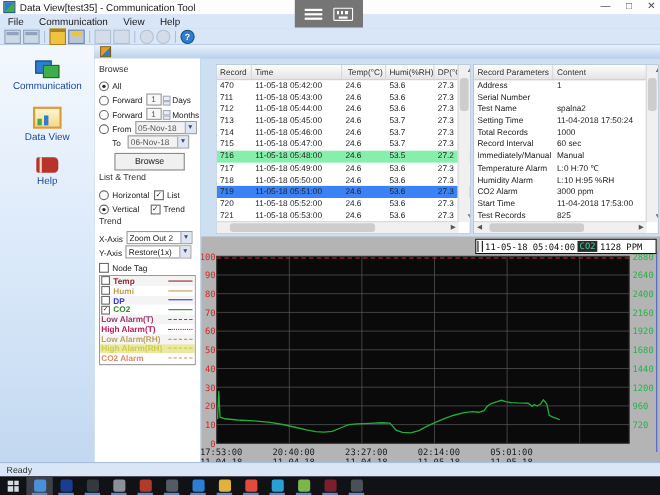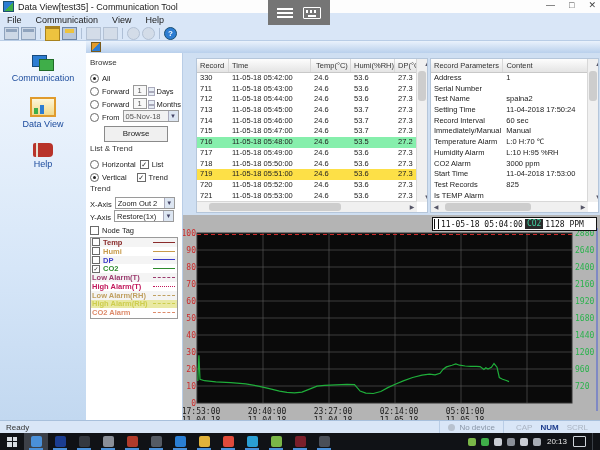--- a/index.html
+++ b/index.html
@@ -208,20 +208,27 @@
         <span>Months</span>
       </div>
       <div class="ctl-row">
         <span class="radio"></span>
         <span>From</span>
         <span class="combo" style="width:52px">
           <span>05-Nov-18</span>
           <span class="arr">▼</span>
         </span>
       </div>
+      <div class="ctl-row" style="padding-left:12px">
+        <span>To</span>
+        <span class="combo" style="width:52px;margin-left:6px">
+          <span>06-Nov-18</span>
+          <span class="arr">▼</span>
+        </span>
+      </div>
       <div class="btn-browse">Browse</div>
       <div class="grp">List &amp; Trend</div>
       <div class="ctl-row">
         <span class="radio"></span>
         <span>Horizontal</span>
         <span class="chk" style="margin-left:4px">✓</span>
         <span>List</span>
       </div>
       <div class="ctl-row">
         <span class="radio sel"></span>
@@ -297,21 +304,21 @@
       <div class="gridtable rec-table">
         <div class="t-head">
             <div style="width: 32px;">Record</div>
             <div style="width: 82px;">Time</div>
             <div style="width: 40px; text-align: center;">Temp(°C)</div>
             <div style="width: 44px;">Humi(%RH)</div>
             <div style="width: 22px;">DP(°C)</div>
           </div>
         <div class="t-body">
             <div class="t-row" style="background: rgb(255, 255, 255);">
-              <div style="width: 32px;">330</div>
+              <div style="width: 32px;">470</div>
               <div style="width: 82px;">11-05-18 05:42:00</div>
               <div style="width: 40px;">24.6</div>
               <div style="width: 44px;">53.6</div>
               <div style="width: 22px;">27.3</div>
             </div>
             <div class="t-row" style="background: rgb(255, 255, 255);">
               <div style="width: 32px;">711</div>
               <div style="width: 82px;">11-05-18 05:43:00</div>
               <div style="width: 40px;">24.6</div>
               <div style="width: 44px;">53.6</div>
@@ -359,21 +366,21 @@
               <div style="width: 44px;">53.6</div>
               <div style="width: 22px;">27.3</div>
             </div>
             <div class="t-row" style="background: rgb(255, 255, 255);">
               <div style="width: 32px;">718</div>
               <div style="width: 82px;">11-05-18 05:50:00</div>
               <div style="width: 40px;">24.6</div>
               <div style="width: 44px;">53.6</div>
               <div style="width: 22px;">27.3</div>
             </div>
-            <div class="t-row" style="background: #fde047;">
+            <div class="t-row" style="background: #3b82f6;">
               <div style="width: 32px;">719</div>
               <div style="width: 82px;">11-05-18 05:51:00</div>
               <div style="width: 40px;">24.6</div>
               <div style="width: 44px;">53.6</div>
               <div style="width: 22px;">27.3</div>
             </div>
             <div class="t-row" style="background: rgb(255, 255, 255);">
               <div style="width: 32px;">720</div>
               <div style="width: 82px;">11-05-18 05:52:00</div>
               <div style="width: 40px;">24.6</div>
@@ -420,20 +427,24 @@
               <div style="width: 84px;">Serial Number</div>
               <div style="width: 110px;"></div>
             </div>
             <div class="t-row">
               <div style="width: 84px;">Test Name</div>
               <div style="width: 110px;">spalna2</div>
             </div>
             <div class="t-row">
               <div style="width: 84px;">Setting Time</div>
               <div style="width: 110px;">11-04-2018 17:50:24</div>
+            </div>
+            <div class="t-row">
+              <div style="width: 84px;">Total Records</div>
+              <div style="width: 110px;">1000</div>
             </div>
             <div class="t-row">
               <div style="width: 84px;">Record Interval</div>
               <div style="width: 110px;">60 sec</div>
             </div>
             <div class="t-row">
               <div style="width: 84px;">Immediately/Manual</div>
               <div style="width: 110px;">Manual</div>
             </div>
             <div class="t-row">
@@ -530,31 +541,20 @@
             <text x="282" y="199" text-anchor="middle" fill="#1a1a1a" font-size="8" font-family="DejaVu Sans Mono, monospace">05:01:00</text>
             <text x="282" y="208" text-anchor="middle" fill="#1a1a1a" font-size="8" font-family="DejaVu Sans Mono, monospace">11-05-18</text>
             <polyline points="14.8,166.0 15.9,140.4 17.0,164.3 21.5,165.7 32.8,166.8 47.8,167.6 62.8,168.9 74.0,170.9 85.3,173.4 96.5,176.1 104.0,177.4 111.5,177.9 119.0,177.1 126.5,174.1 134.0,171.1 141.5,170.3 152.8,169.9 164.0,169.3 171.5,169.6 177.1,176.1 182.8,178.1 190.3,178.5 197.8,176.5 205.3,172.4 212.8,169.0 220.3,165.9 229.6,162.5 239.0,160.1 246.5,159.2 252.1,159.8 257.0,158.3 260.0,154.4 263.4,151.9 269.0,150.2 272.8,148.9 276.5,150.2 282.1,151.0 287.8,151.3 293.4,151.4 297.1,151.6 300.9,154.4 302.8,152.7 305.0,154.1 308.4,152.3 311.0,148.5 314.0,152.2 316.3,162.5 319.6,164.2 323.4,165.5 326.0,166.6" fill="none" stroke="#1fae3a" stroke-width="1.2"></polyline>
           </svg>
       </div>
     </div>
   </div>
 
   <div class="statusbar">
     <span class="sb-left">Ready</span>
-    <div class="sb-right">
-      <div class="sb-cell">
-        <span class="sb-dot"></span>
-        <span>No device</span>
-      </div>
-      <div class="sb-cell" id="sb-toggles">
-          <span class="sb-tog">CAP</span>
-          <span class="sb-tog on">NUM</span>
-          <span class="sb-tog">SCRL</span>
-        </div>
-    </div>
   </div>
 
   <div class="taskbar">
     <div class="tk-start">
       <span class="tk-win">
           <i></i>
           <i></i>
           <i></i>
           <i></i>
         </span>
@@ -606,28 +606,15 @@
         </div>
         <div class="tk-app">
           <span class="g" style="background: rgb(122, 31, 43);"></span>
           <span class="ul"></span>
         </div>
         <div class="tk-app">
           <span class="g" style="background: rgb(74, 79, 88);"></span>
           <span class="ul"></span>
         </div>
       </div>
-    <div class="tk-tray">
-      <span id="tk-tray-icons" style="display:flex;gap:5px;align-items:center">
-          <span class="ti" style="background: rgb(122, 182, 72); width: 8px; height: 8px; border-radius: 2px;"></span>
-          <span class="ti" style="background: rgb(63, 174, 73); width: 8px; height: 8px; border-radius: 2px;"></span>
-          <span class="ti" style="background: rgb(201, 205, 212); width: 8px; height: 8px; border-radius: 2px;"></span>
-          <span class="ti" style="background: rgb(138, 143, 152); width: 8px; height: 8px; border-radius: 2px;"></span>
-          <span class="ti" style="background: rgb(201, 205, 212); width: 8px; height: 8px; border-radius: 2px;"></span>
-          <span class="ti" style="background: rgb(168, 173, 181); width: 8px; height: 8px; border-radius: 2px;"></span>
-        </span>
-      <span class="tk-clock">20:13</span>
-      <span class="tk-chat"></span>
-      <span class="tk-edge"></span>
-    </div>
   </div>
 
 </div>
 
 </body></html>

